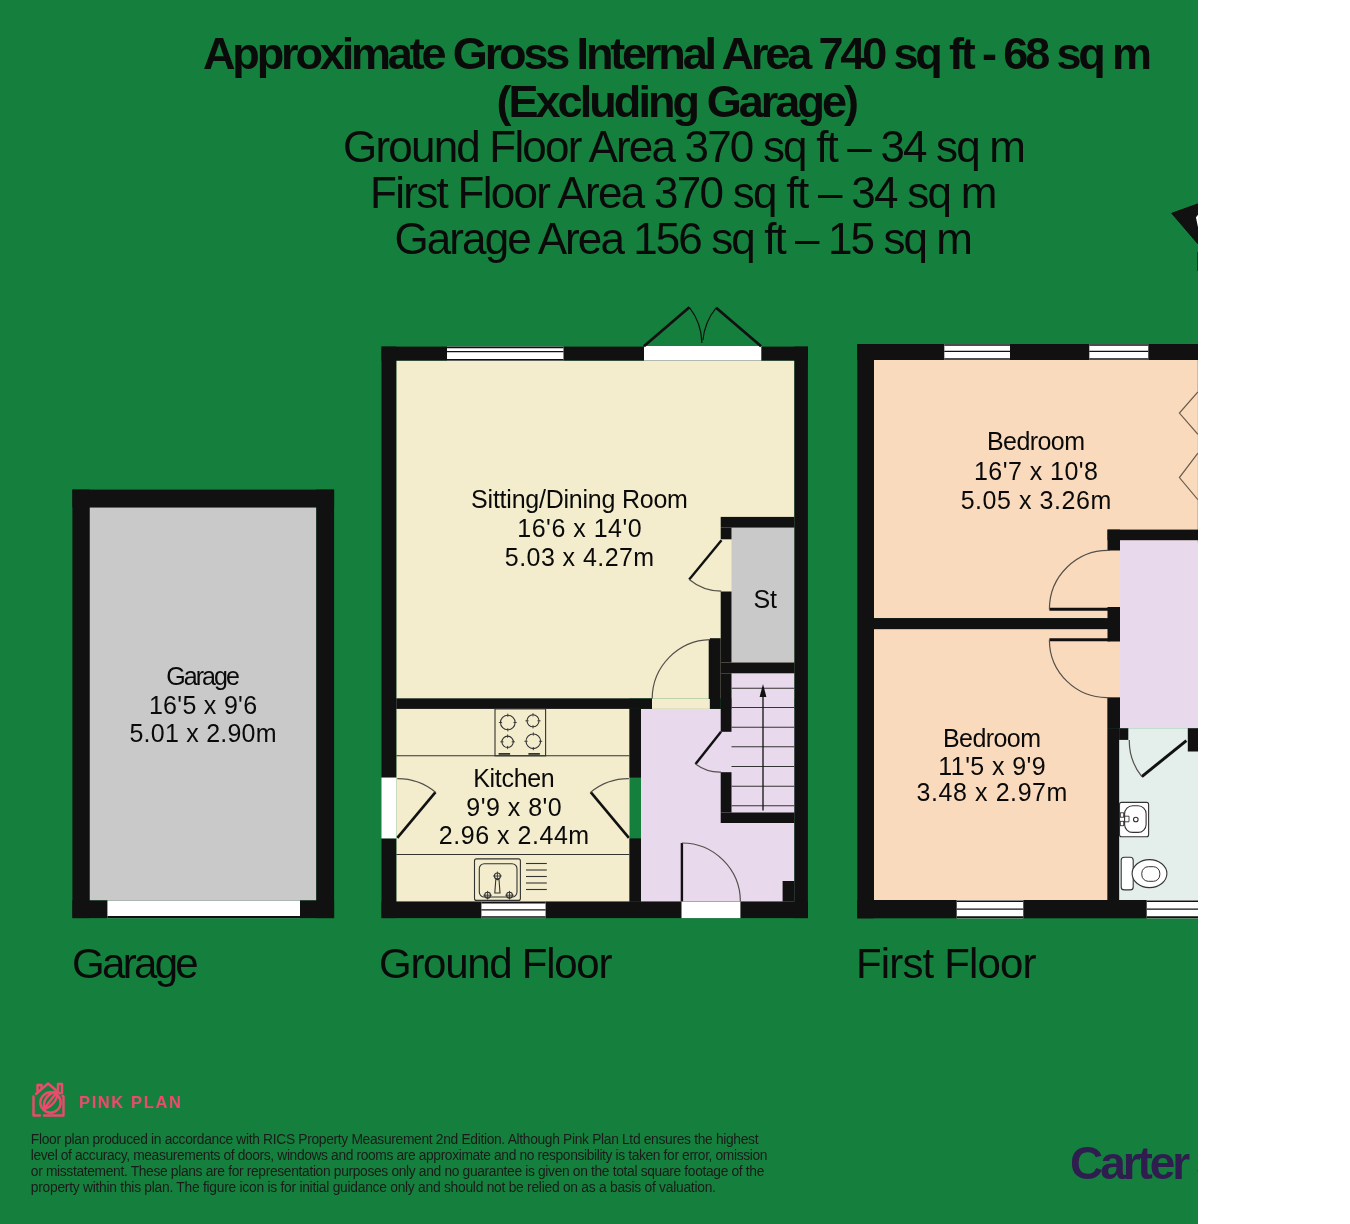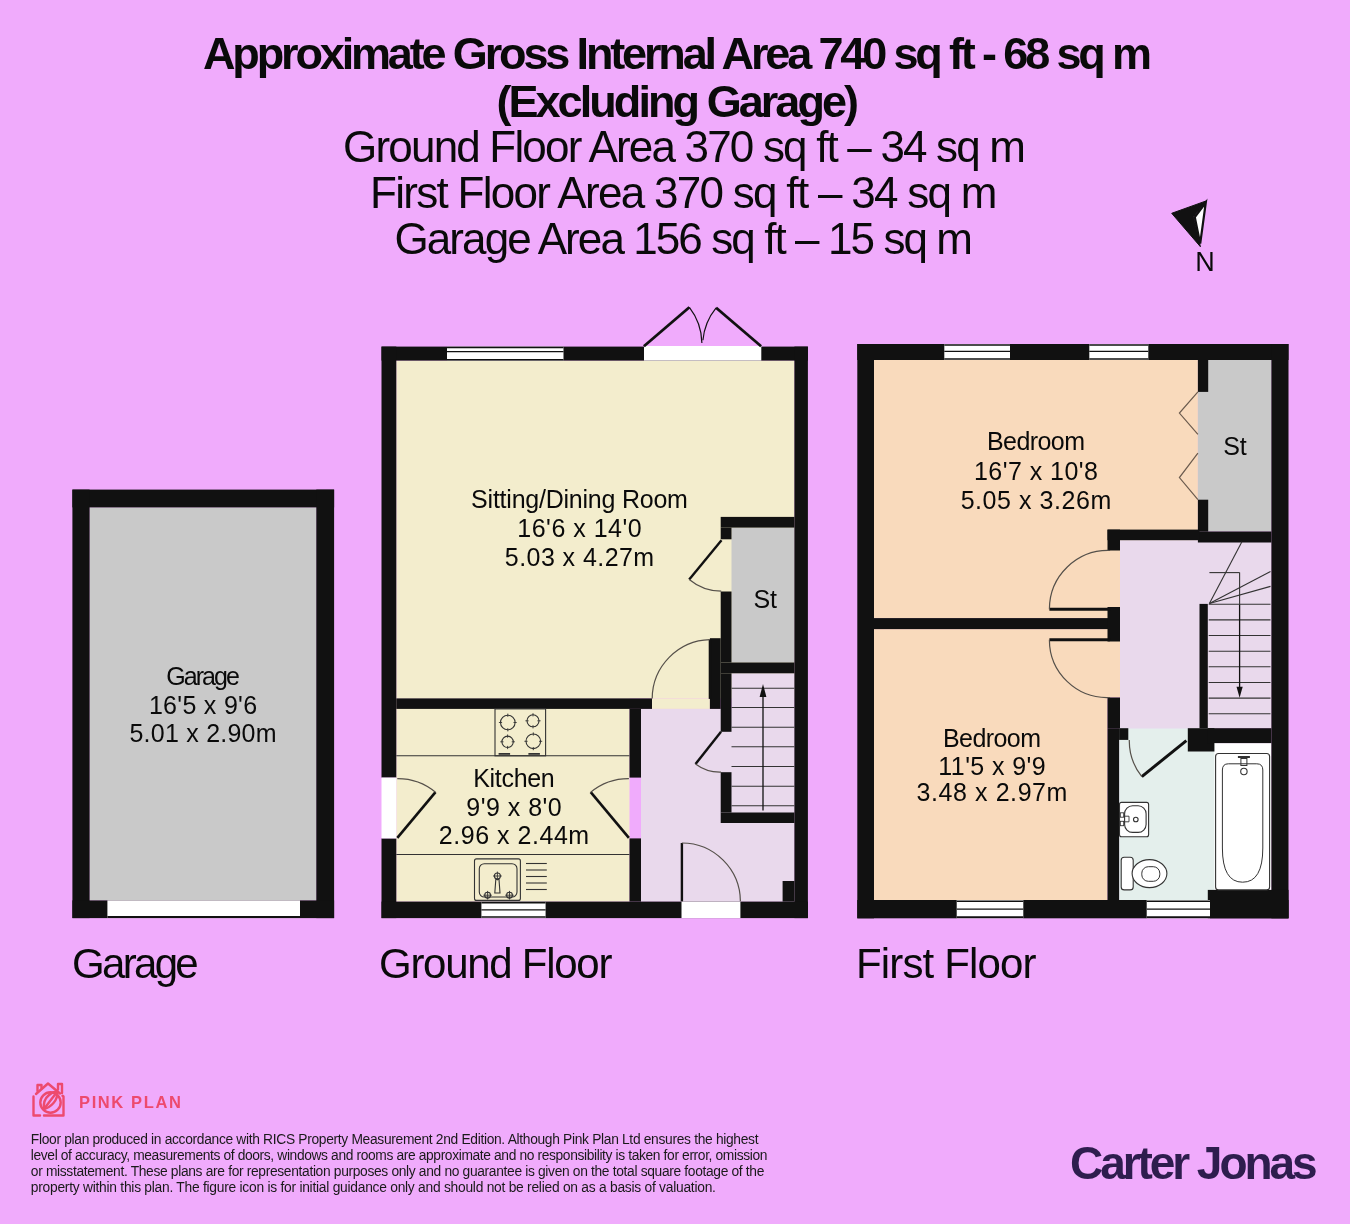--- a/index.html
+++ b/index.html
@@ -1,16 +1,16 @@
 <!DOCTYPE html>
 <html><head>
 <meta charset="utf-8">
 <style>
   html,body{margin:0;padding:0;background:#fff;}
-  .page{position:relative;width:1350px;height:1224px;background:#f0abfc;overflow:hidden;
+  .page{position:relative;width:1198px;height:1224px;background:#15803d;overflow:hidden;
         font-family:"Liberation Sans", sans-serif;}
   svg{position:absolute;left:0;top:0;}
   text{font-family:"Liberation Sans", sans-serif;}
 </style>
 </head>
 <body>
 <div class="page">
 <svg width="1350" height="1224" viewBox="0 0 1350 1224">
 
 <text x="203" y="69" font-size="45" font-weight="bold" fill="#0a0a0a" textLength="949">Approximate Gross Internal Area 740 sq ft - 68 sq m</text>

